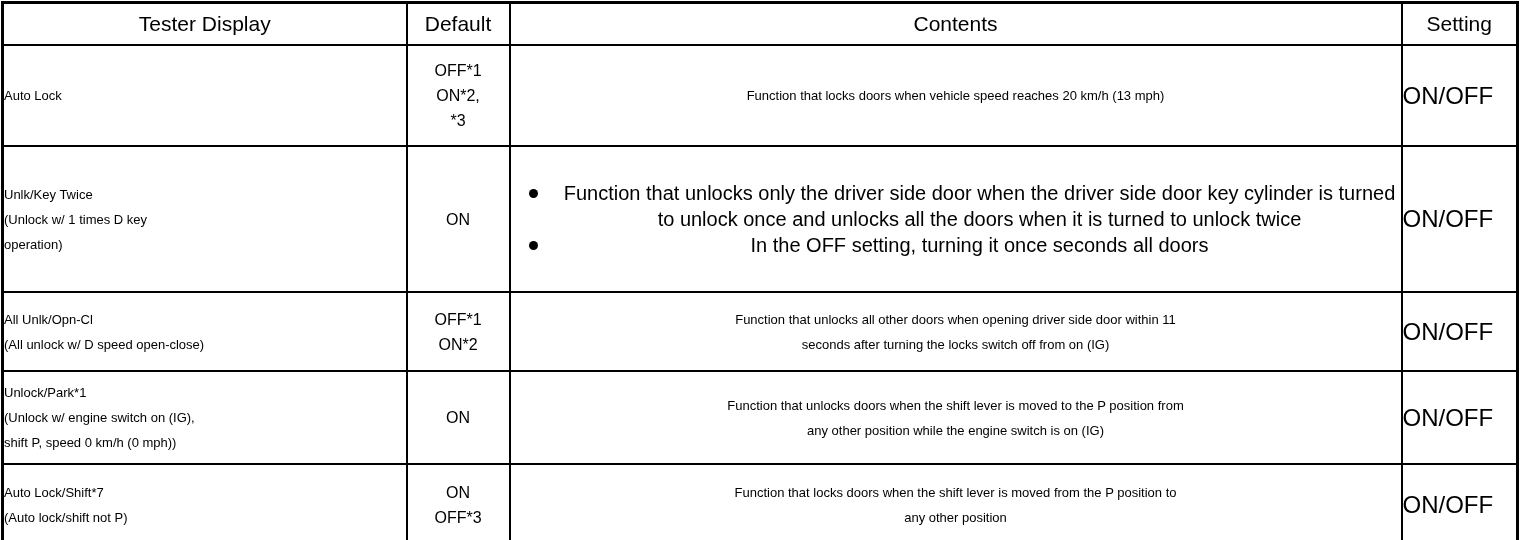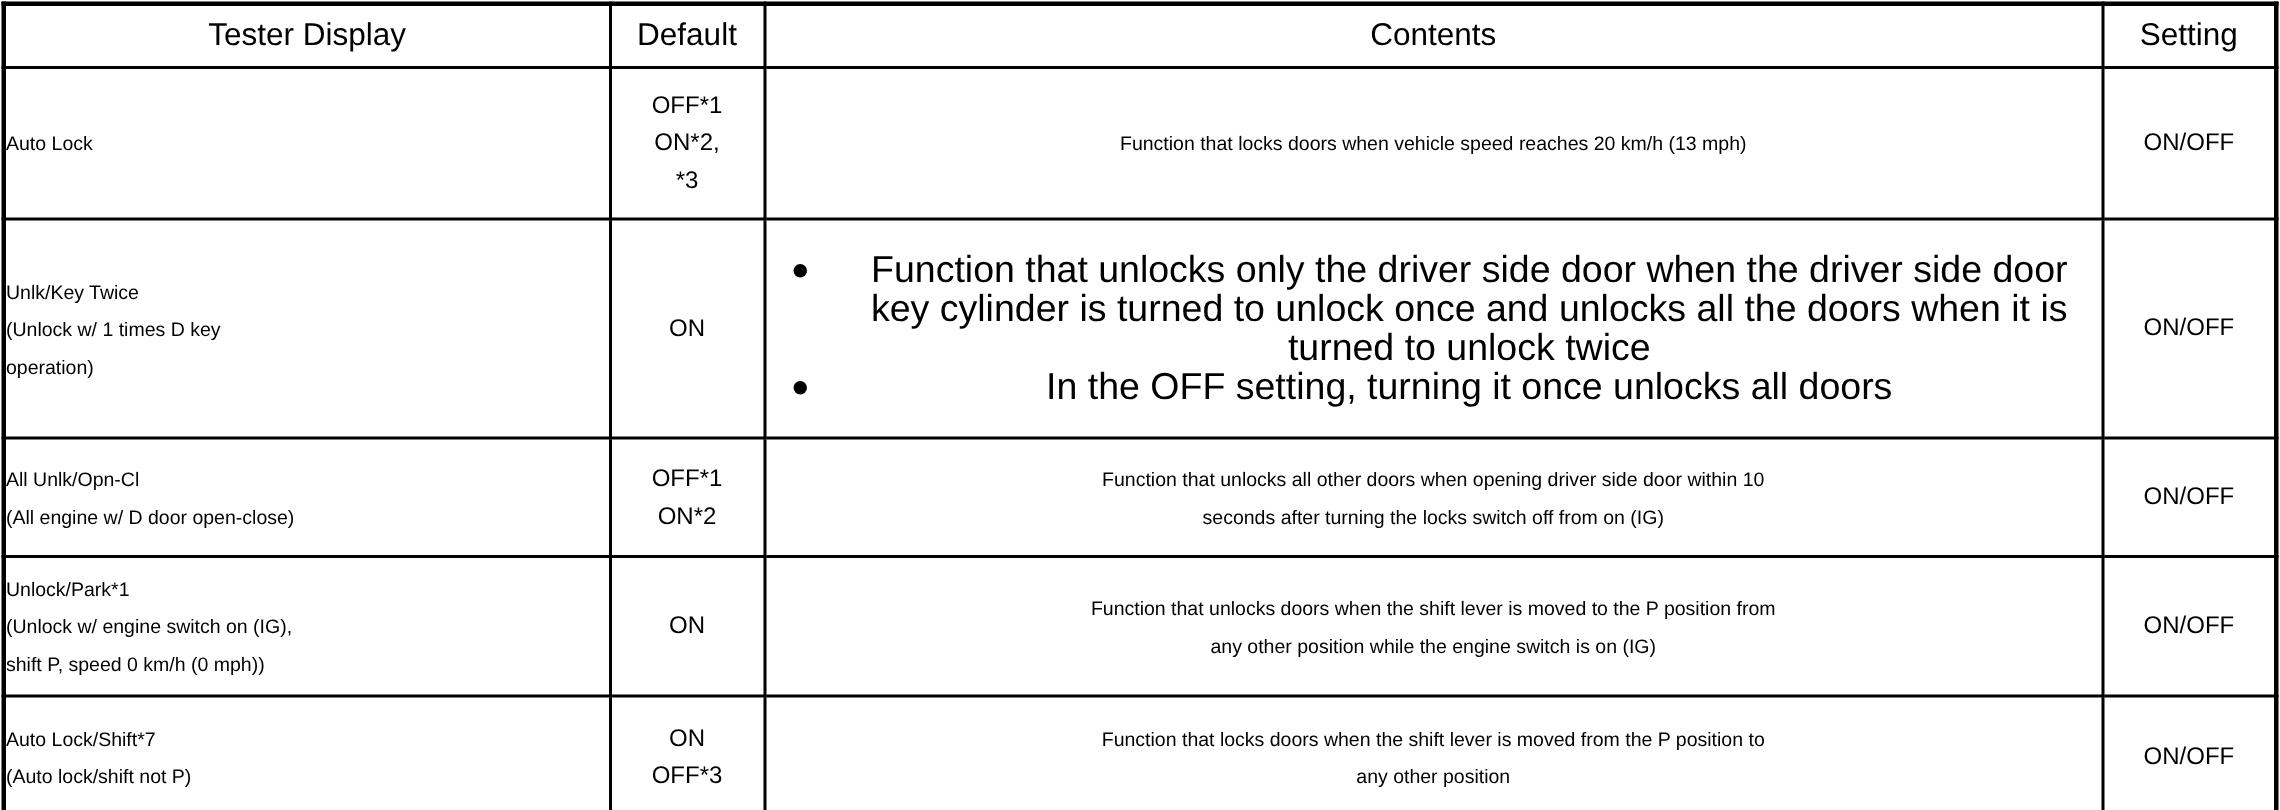--- a/index.html
+++ b/index.html
@@ -69,37 +69,36 @@
     text-align: center;
     padding: 0 4px;
     line-height: 25px;
     font-size: 16px;
   }
   td.contents {
     padding: 0 8px 0 9px;
     text-align: center;
   }
   td.setting {
-    text-align: center;
-    font-size: 16px;
+    font-size: 24px;
     padding: 0 2px;
   }
 
   .line { display: block; white-space: nowrap; }
 
   
   ul.bullets {
     list-style: none;
     margin: 0;
     padding: 0 0 0 14px;
   }
   ul.bullets li {
     position: relative;
     padding-left: 34px;
-    font-size: 25px;
+    font-size: 20px;
     line-height: 26px;
     margin: 0;
   }
   ul.bullets li .dot {
     position: absolute;
     left: 4px;
     top: 9px;
     width: 9px;
     height: 9px;
     background: #000;
@@ -160,38 +159,38 @@
           <span class="line">ON</span>
         </td>
         <td class="contents">
           <ul class="bullets">
             <li>
               <span class="dot"></span>
               <span>Function that unlocks only the driver side door when the driver side door key cylinder is turned to unlock once and unlocks all the doors when it is turned to unlock twice</span>
             </li>
             <li>
               <span class="dot"></span>
-              <span>In the OFF setting, turning it once unlocks all doors</span>
+              <span>In the OFF setting, turning it once seconds all doors</span>
             </li>
           </ul>
         </td>
         <td class="setting">ON/OFF</td>
       </tr>
 
       <tr class="row-3">
         <td class="tester">
           <span class="cell-text line">All Unlk/Opn-Cl</span>
-          <span class="cell-text line">(All engine w/ D door open-close)</span>
+          <span class="cell-text line">(All unlock w/ D speed open-close)</span>
         </td>
         <td class="default">
           <span class="line">OFF*1</span>
           <span class="line">ON*2</span>
         </td>
         <td class="contents">
-          <span class="cell-text line">Function that unlocks all other doors when opening driver side door within 10</span>
+          <span class="cell-text line">Function that unlocks all other doors when opening driver side door within 11</span>
           <span class="cell-text line">seconds after turning the locks switch off from on (IG)</span>
         </td>
         <td class="setting">ON/OFF</td>
       </tr>
 
       <tr class="row-4">
         <td class="tester">
           <span class="cell-text line">Unlock/Park*1</span>
           <span class="cell-text line">(Unlock w/ engine switch on (IG),</span>
           <span class="cell-text line">shift P, speed 0 km/h (0 mph))</span>

